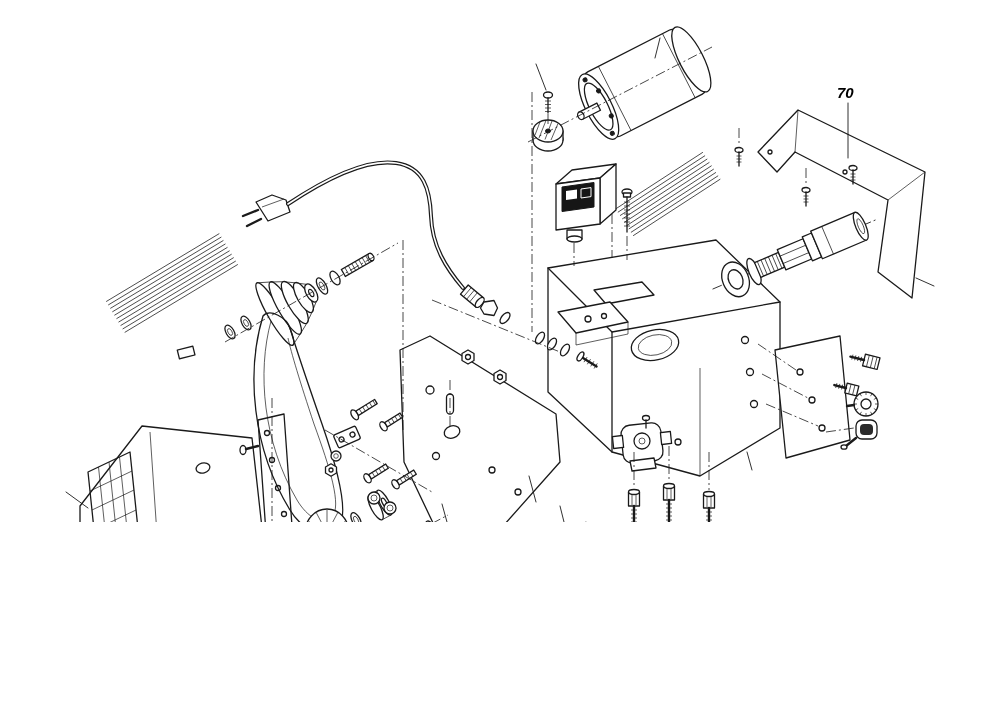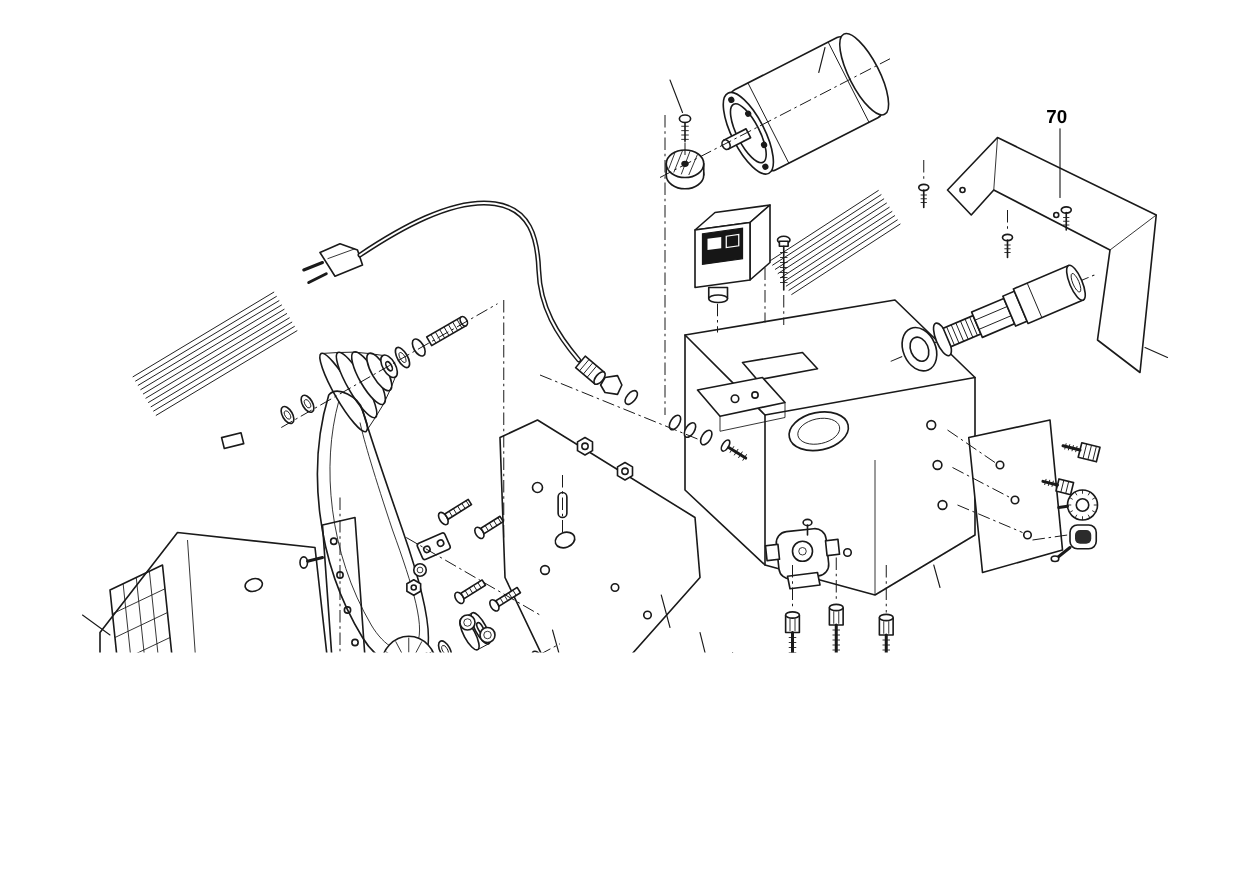--- a/index.html
+++ b/index.html
@@ -1,17 +1,17 @@
 <!DOCTYPE html>
 <html style="--line: #1a1a1a; --bg: #ffffff;"><head>
 <meta charset="utf-8">
 <style>
   :root { --line:#1a1a1a; --bg:#ffffff; }
   html,body { margin:0; padding:0; background:var(--bg); }
-  .stage { width:1000px; height:522px; margin:0 auto; position:relative; background:var(--bg); }
+  .stage { width:1000px; height:522px; margin:0 auto; position:relative; background:var(--bg);font-style:italic; }
   svg { display:block; font-family:"Liberation Sans", sans-serif; }
   .fw   { fill:#ffffff; stroke:var(--line); stroke-width:1.3; stroke-linejoin:round; }
   .ln   { fill:none; stroke:var(--line); stroke-width:1.3; stroke-linecap:round; stroke-linejoin:round; }
   .ln2  { fill:none; stroke:var(--line); stroke-width:2.4; stroke-linecap:round; }
   .tn   { fill:none; stroke:var(--line); stroke-width:0.7; }
   .dash { fill:none; stroke:var(--line); stroke-width:0.8; stroke-dasharray:10 3 2 3; }
   .lead { fill:none; stroke:var(--line); stroke-width:0.9; stroke-linecap:round; }
   .cord { fill:none; stroke:var(--line); stroke-width:4; stroke-linecap:round; }
   .cordin { fill:none; stroke:#ffffff; stroke-width:1.6; stroke-linecap:round; }
   .dk   { fill:var(--line); stroke:var(--line); }

